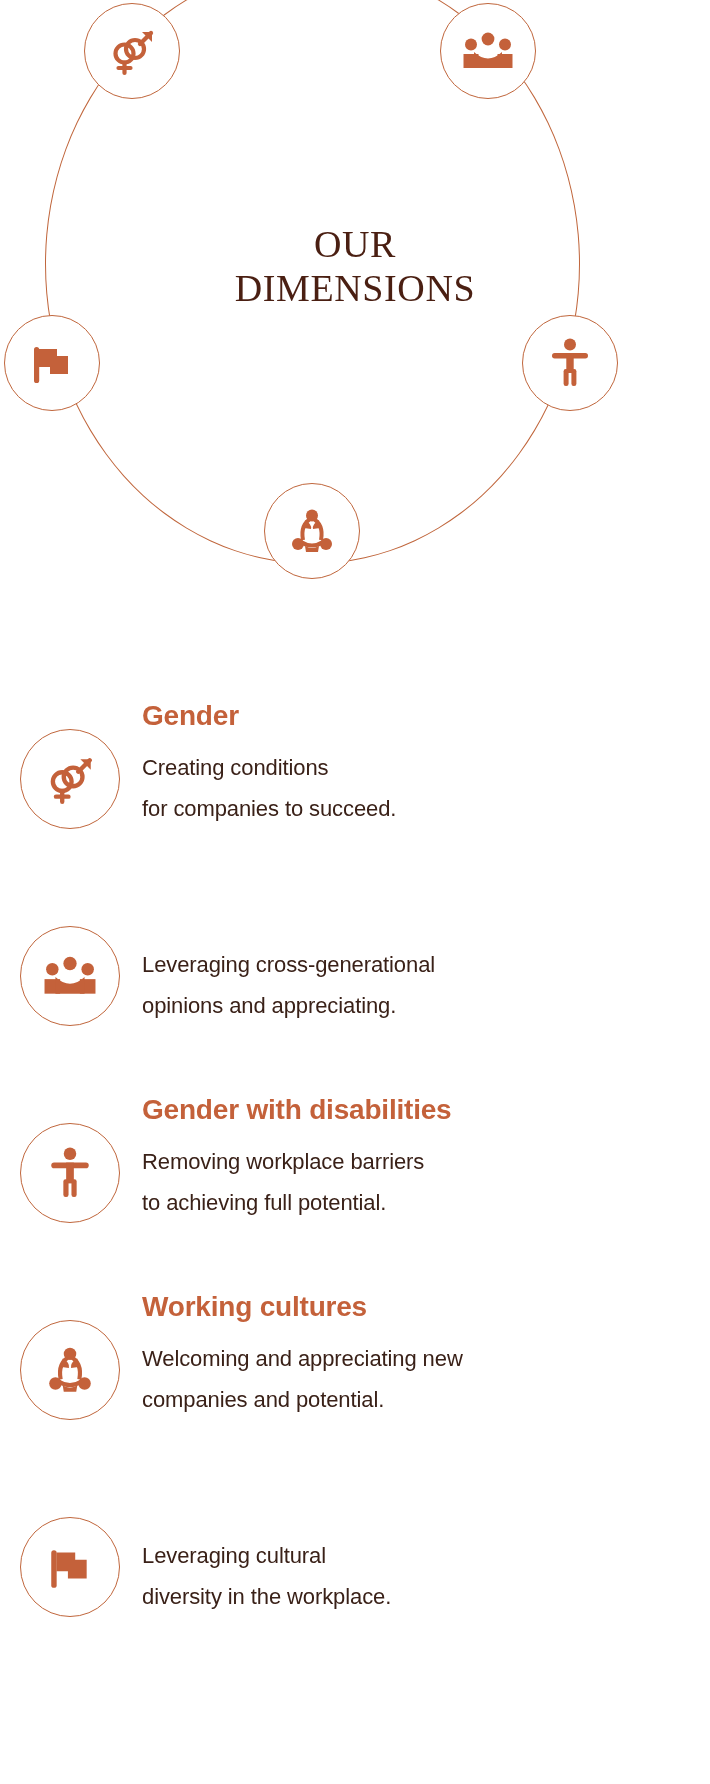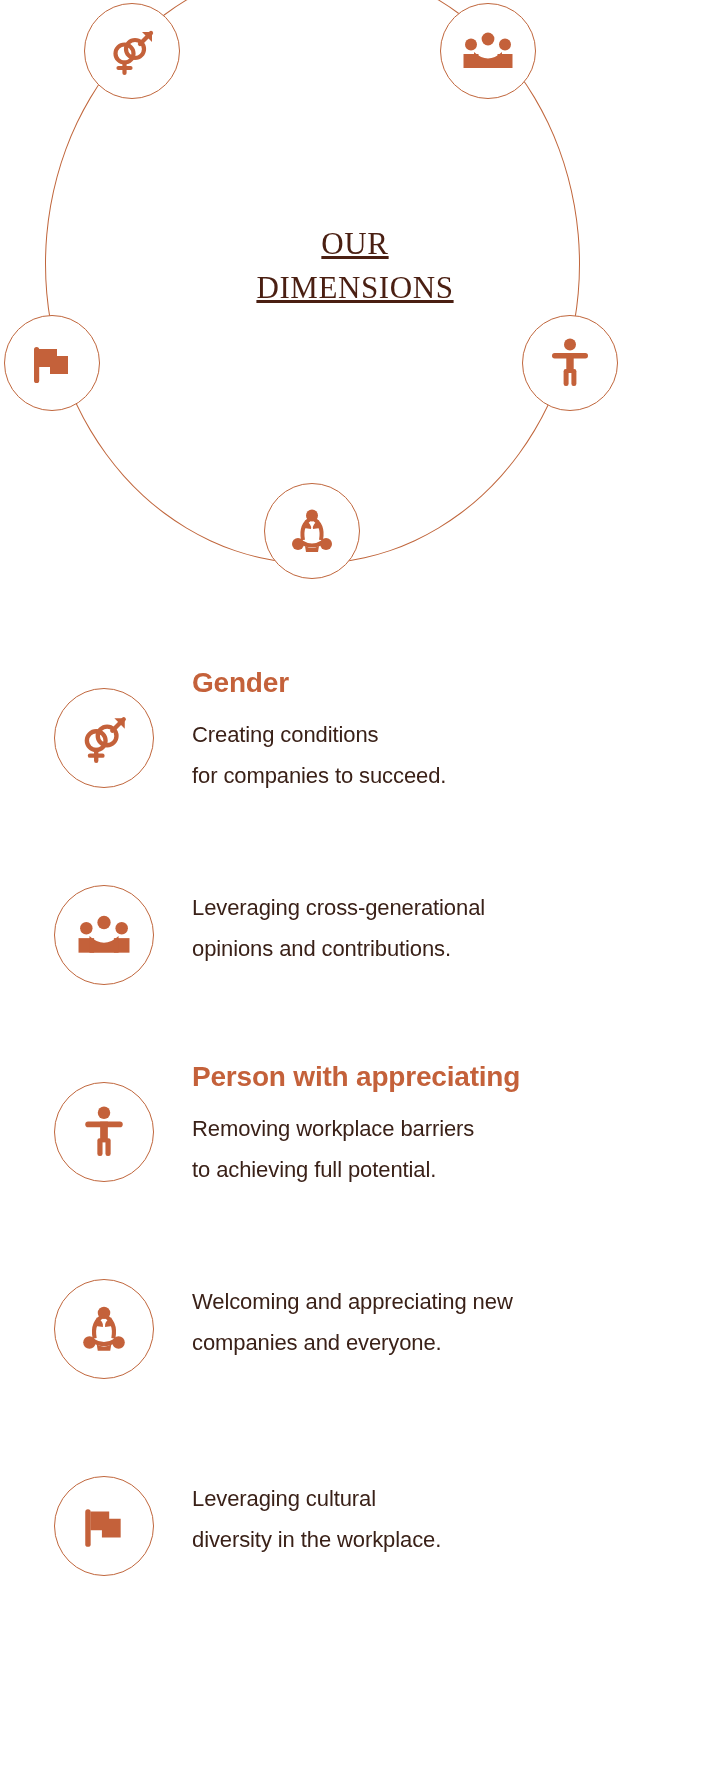--- a/index.html
+++ b/index.html
@@ -56,41 +56,40 @@
   .node-cultures    { left: 264px; top: 483px; }
   .node-nationality { left: 4px;   top: 315px; }
 
   .diagram-title {
     position: absolute;
     left: 0;
     top: 222px;
     width: 710px;
     text-align: center;
     font-family: "Liberation Serif", serif;
-    font-size: 31px;
+    font-size: 38px;
     line-height: 44px;
     letter-spacing: 0.6px;
     color: #4a1f12;
     white-space: pre-line;
-    text-decoration: underline;
   }
 
   
   .dim-list {
     position: absolute;
     left: 0;
     top: 632px;
     width: 710px;
   }
 
   .dim-item {
     display: flex;
-    align-items: center;
-    gap: 38px;
-    padding: 0 46px 0 54px;
+    align-items: flex-end;
+    gap: 22px;
+    padding: 0 46px 0 20px;
     height: 197px;
   }
 
   .dim-badge {
     flex: 0 0 auto;
     width: 100px;
     height: 100px;
     border: 1.4px solid #c0663c;
     border-radius: 50%;
     background: #ffffff;
@@ -246,40 +245,40 @@
               <circle cx="42" cy="12.5" r="6"></circle>
               <path d="M0.5 22 h15 v14 h-15 z"></path>
               <path d="M34.5 22 h15 v14 h-15 z"></path>
               <path d="M11 20 q14 13 28 0 v16 h-28 z"></path>
             </g>
           </svg>
         </span>
       </div>
       <div class="dim-text">
         <div class="dim-desc">Leveraging cross-generational
-opinions and contributions.</div>
+opinions and appreciating.</div>
       </div>
     </div>
 
     <div class="dim-item">
       <div class="dim-badge">
         <span>
           <svg width="42" height="52" viewBox="0 0 40 50">
             <g fill="#c4613a">
               <circle cx="20" cy="6.5" r="6"></circle>
               <rect x="2" y="15" width="36" height="5.4" rx="2.7"></rect>
               <rect x="16.3" y="15" width="7.4" height="20"></rect>
               <rect x="13.6" y="31" width="5" height="17" rx="2.2"></rect>
               <rect x="21.4" y="31" width="5" height="17" rx="2.2"></rect>
             </g>
           </svg>
         </span>
       </div>
       <div class="dim-text">
-        <div class="dim-title">Person with appreciating</div>
+        <div class="dim-title">Gender with disabilities</div>
         <div class="dim-desc">Removing workplace barriers
 to achieving full potential.</div>
       </div>
     </div>
 
     <div class="dim-item">
       <div class="dim-badge">
         <span>
           <svg width="52" height="52" viewBox="0 0 50 50">
             <g fill="none" stroke="#c4613a" stroke-width="4">
@@ -292,22 +291,23 @@
               <circle cx="11" cy="38" r="6"></circle>
               <circle cx="39" cy="38" r="6"></circle>
               <path d="M18 14 q7 4 6 9 l-7 -1 z"></path>
               <path d="M32 14 q-7 4 -6 9 l7 -1 z"></path>
               <path d="M18 40 q7 4 14 0 l-1 6 h-12 z"></path>
             </g>
           </svg>
         </span>
       </div>
       <div class="dim-text">
+        <div class="dim-title">Working cultures</div>
         <div class="dim-desc">Welcoming and appreciating new
-companies and everyone.</div>
+companies and potential.</div>
       </div>
     </div>
 
     <div class="dim-item">
       <div class="dim-badge">
         <span>
           <svg width="50" height="50" viewBox="0 0 48 48">
             <g fill="#c4613a">
               <rect x="6" y="8" width="5.2" height="36" rx="2.6"></rect>
               <path d="M11 10 h18 v7 h11 v18 h-18 v-7 h-11 z"></path>

